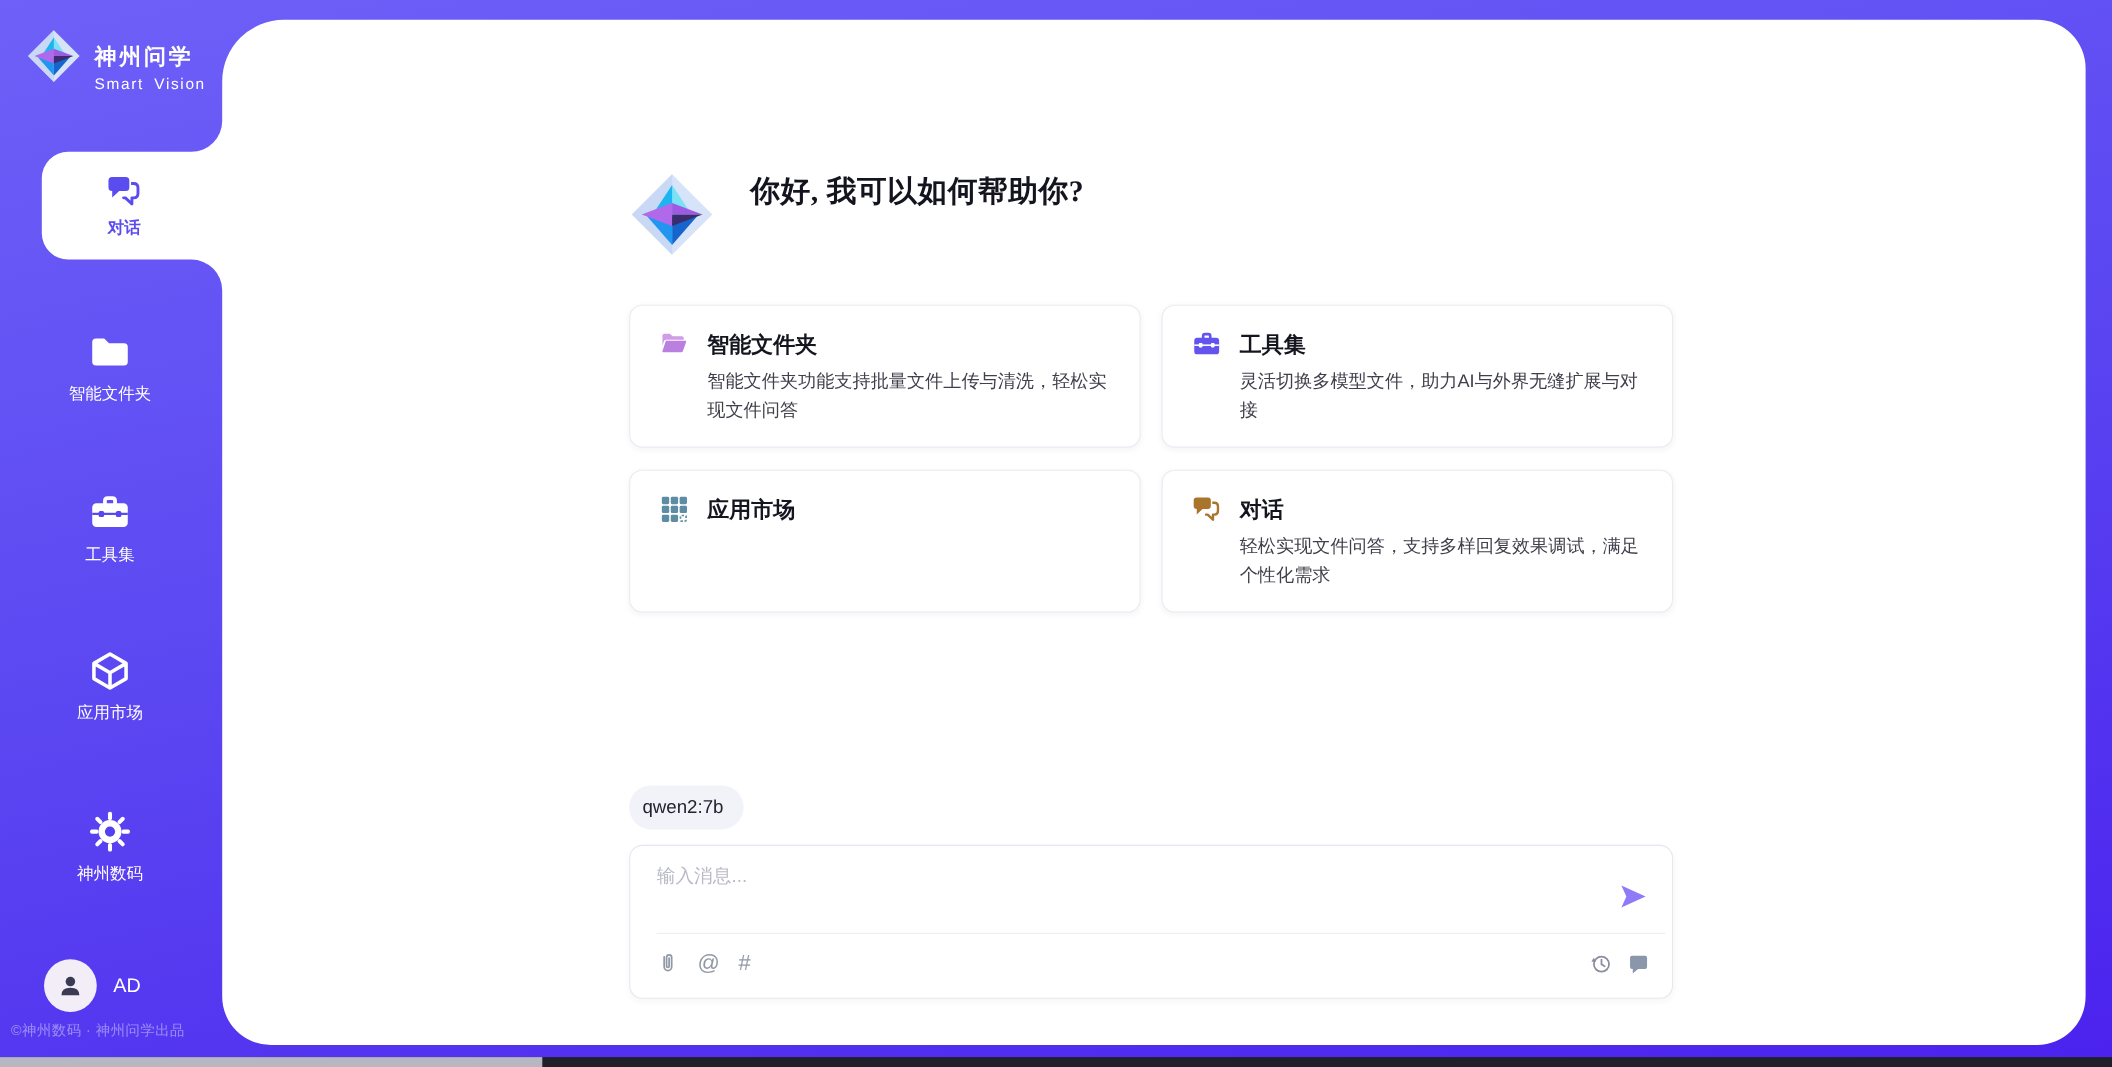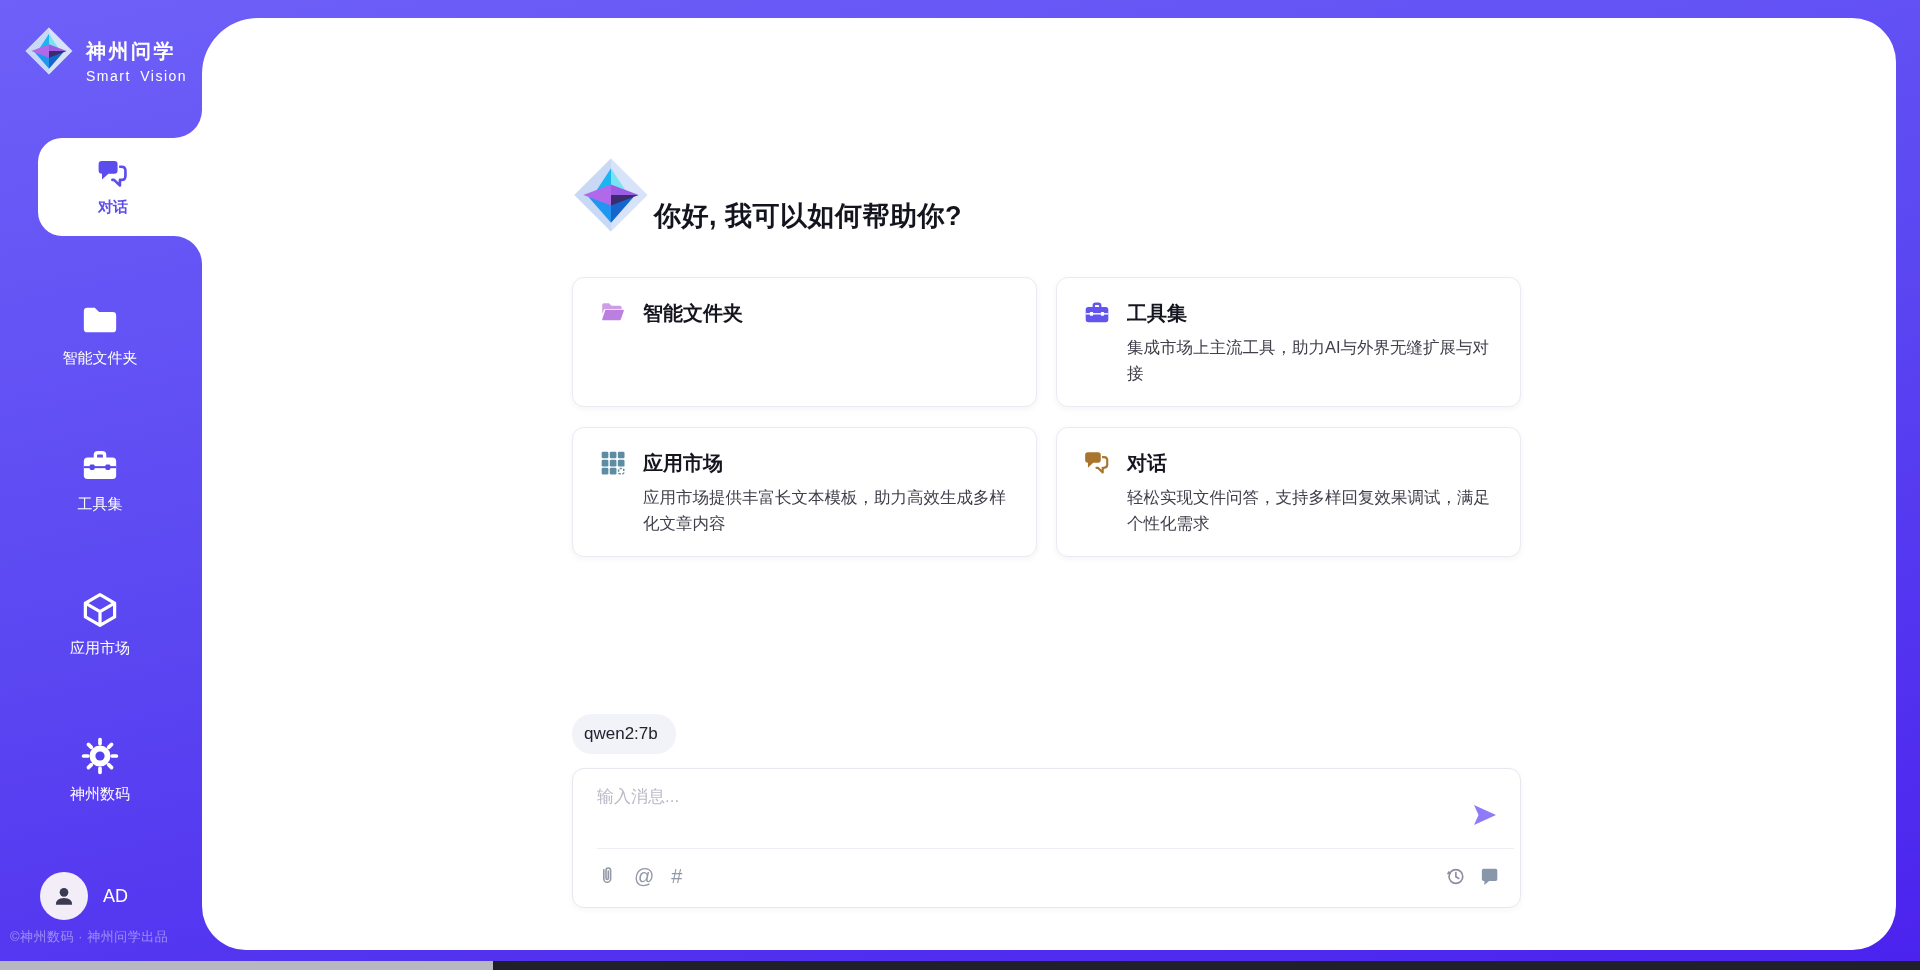--- a/index.html
+++ b/index.html
@@ -28,21 +28,21 @@
   .tab-active { position:absolute; left:38px; top:138px; width:150px; height:98px;
     display:flex; flex-direction:column; align-items:center; justify-content:center; gap:7px; cursor:pointer; }
   .tab-active .nav-label { color:#5b4cf0; font-size:15px; font-weight:600; }
 
   .user-row { position:absolute; left:40px; top:872px; display:flex; align-items:center; gap:15px; cursor:pointer; }
   .avatar { width:48px; height:48px; border-radius:50%; background:#f3edf8; display:flex; align-items:center; justify-content:center; }
   .user-label { color:#fff; font-size:18px; font-weight:500; }
   .copyright { position:absolute; left:10px; top:928px; color:rgba(255,255,255,.42); font-size:13px; letter-spacing:.5px; white-space:nowrap; }
 
   
-  .greeting { position:absolute; left:572px; top:156px; display:flex; align-items:flex-end; gap:4px; }
+  .greeting { position:absolute; left:572px; top:156px; display:flex; align-items:flex-start; gap:32px;font-family:Liberation Serif, serif; }
   .greeting svg { width:78px; height:78px; }
   .greeting-title { font-size:27px; font-weight:800; color:#14141f; letter-spacing:.5px; }
 
   .cards { position:absolute; left:572px; top:277px; width:949px;
     display:grid; grid-template-columns:465px 465px; grid-auto-rows:130px; gap:20px 19px; }
   .card { background:#fff; border:1px solid #eaeaf2; border-radius:12px; padding:21px 22px 0 26px;
     box-shadow:0 2px 6px rgba(40,40,80,.05); cursor:pointer; }
   .card-head { display:flex; align-items:center; gap:16px; }
   .card-head svg { width:28px; height:28px; flex:0 0 auto; }
   .card-title { font-size:20px; font-weight:700; color:#15151f; }
@@ -189,54 +189,54 @@
     <div class="cards">
 
       <div class="card">
         <div class="card-head">
           <svg viewBox="0 0 26 26">
             <path d="M3 5.5 Q3 4 4.5 4 H9.3 L11.6 6.3 H19.5 Q21 6.3 21 7.8 V9.2 H6 Q4.8 9.2 4.4 10.3 L3 14 Z" fill="#cf9de8"></path>
             <path d="M5.9 10 H22.2 Q23.4 10 23 11.1 L20.3 18.7 Q19.9 19.8 18.7 19.8 H3.8 Q2.6 19.8 3 18.7 L5.9 10 Z" fill="#bb7fe0"></path>
           </svg>
           <span class="card-title">智能文件夹</span>
         </div>
+        <p class="card-desc">智能文件夹功能支持批量文件上传与清洗，轻松实现文件问答</p>
       </div>
 
       <div class="card">
         <div class="card-head">
           <svg viewBox="0 0 26 26">
             <path d="M10 8 V6 Q10 4.4 11.6 4.4 H14.4 Q16 4.4 16 6 V8" fill="none" stroke="#6254ec" stroke-width="2.2"></path>
             <rect x="2.5" y="7.5" width="21" height="14" rx="2.5" fill="#6254ec"></rect>
             <rect x="2.5" y="13.1" width="21" height="1.3" fill="#fff"></rect>
             <rect x="6.3" y="12" width="3.2" height="3.6" rx="0.9" fill="#fff"></rect>
             <rect x="16.5" y="12" width="3.2" height="3.6" rx="0.9" fill="#fff"></rect>
           </svg>
           <span class="card-title">工具集</span>
         </div>
-        <p class="card-desc">集成市场上主流工具，助力AI与外界无缝扩展与对接</p>
+        <p class="card-desc">灵活切换多模型文件，助力AI与外界无缝扩展与对接</p>
       </div>
 
       <div class="card">
         <div class="card-head">
           <svg viewBox="0 0 26 26">
             <g fill="#5d8ca3">
               <rect x="2.5" y="2.5" width="6.2" height="6.2" rx="1.2"></rect>
                 <rect x="10" y="2.5" width="6.2" height="6.2" rx="1.2"></rect>
                 <rect x="17.5" y="2.5" width="6.2" height="6.2" rx="1.2"></rect>
               <rect x="2.5" y="10" width="6.2" height="6.2" rx="1.2"></rect>
                 <rect x="10" y="10" width="6.2" height="6.2" rx="1.2"></rect>
                 <rect x="17.5" y="10" width="6.2" height="6.2" rx="1.2"></rect>
               <rect x="2.5" y="17.5" width="6.2" height="6.2" rx="1.2"></rect>
                 <rect x="10" y="17.5" width="6.2" height="6.2" rx="1.2"></rect>
             </g>
             <rect x="18.2" y="18.2" width="4.8" height="4.8" rx="1" fill="none" stroke="#5d8ca3" stroke-width="1.4" stroke-dasharray="2 1.4"></rect>
           </svg>
           <span class="card-title">应用市场</span>
         </div>
-        <p class="card-desc">应用市场提供丰富长文本模板，助力高效生成多样化文章内容</p>
       </div>
 
       <div class="card">
         <div class="card-head">
           <svg viewBox="0 0 26 26" style="color:#a9752d">
               <use href="#sym-chat"></use>
             </svg>
           <span class="card-title">对话</span>
         </div>
         <p class="card-desc">轻松实现文件问答，支持多样回复效果调试，满足个性化需求</p>

